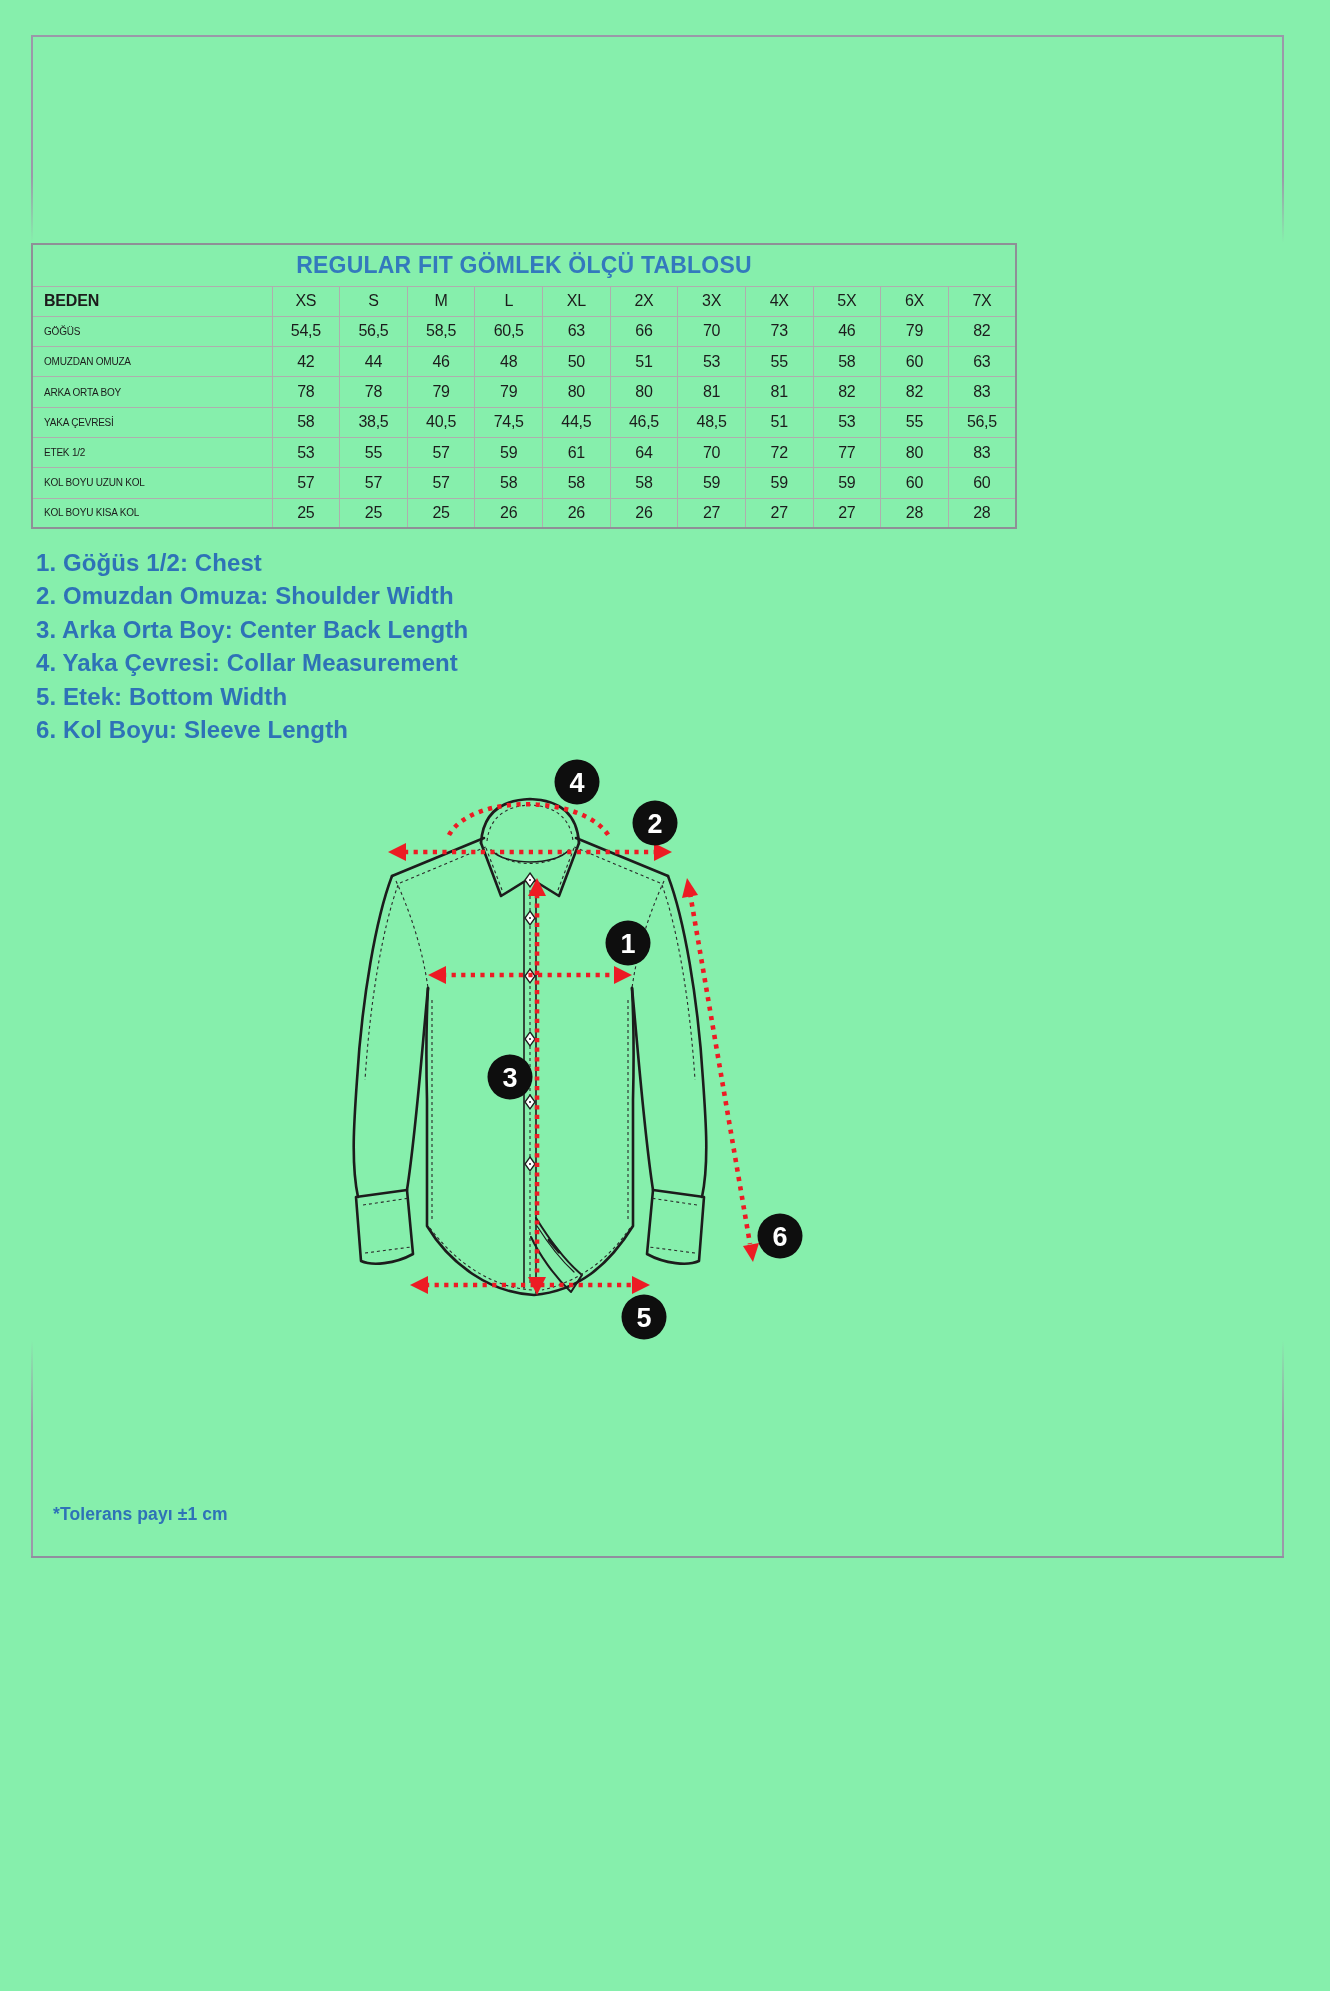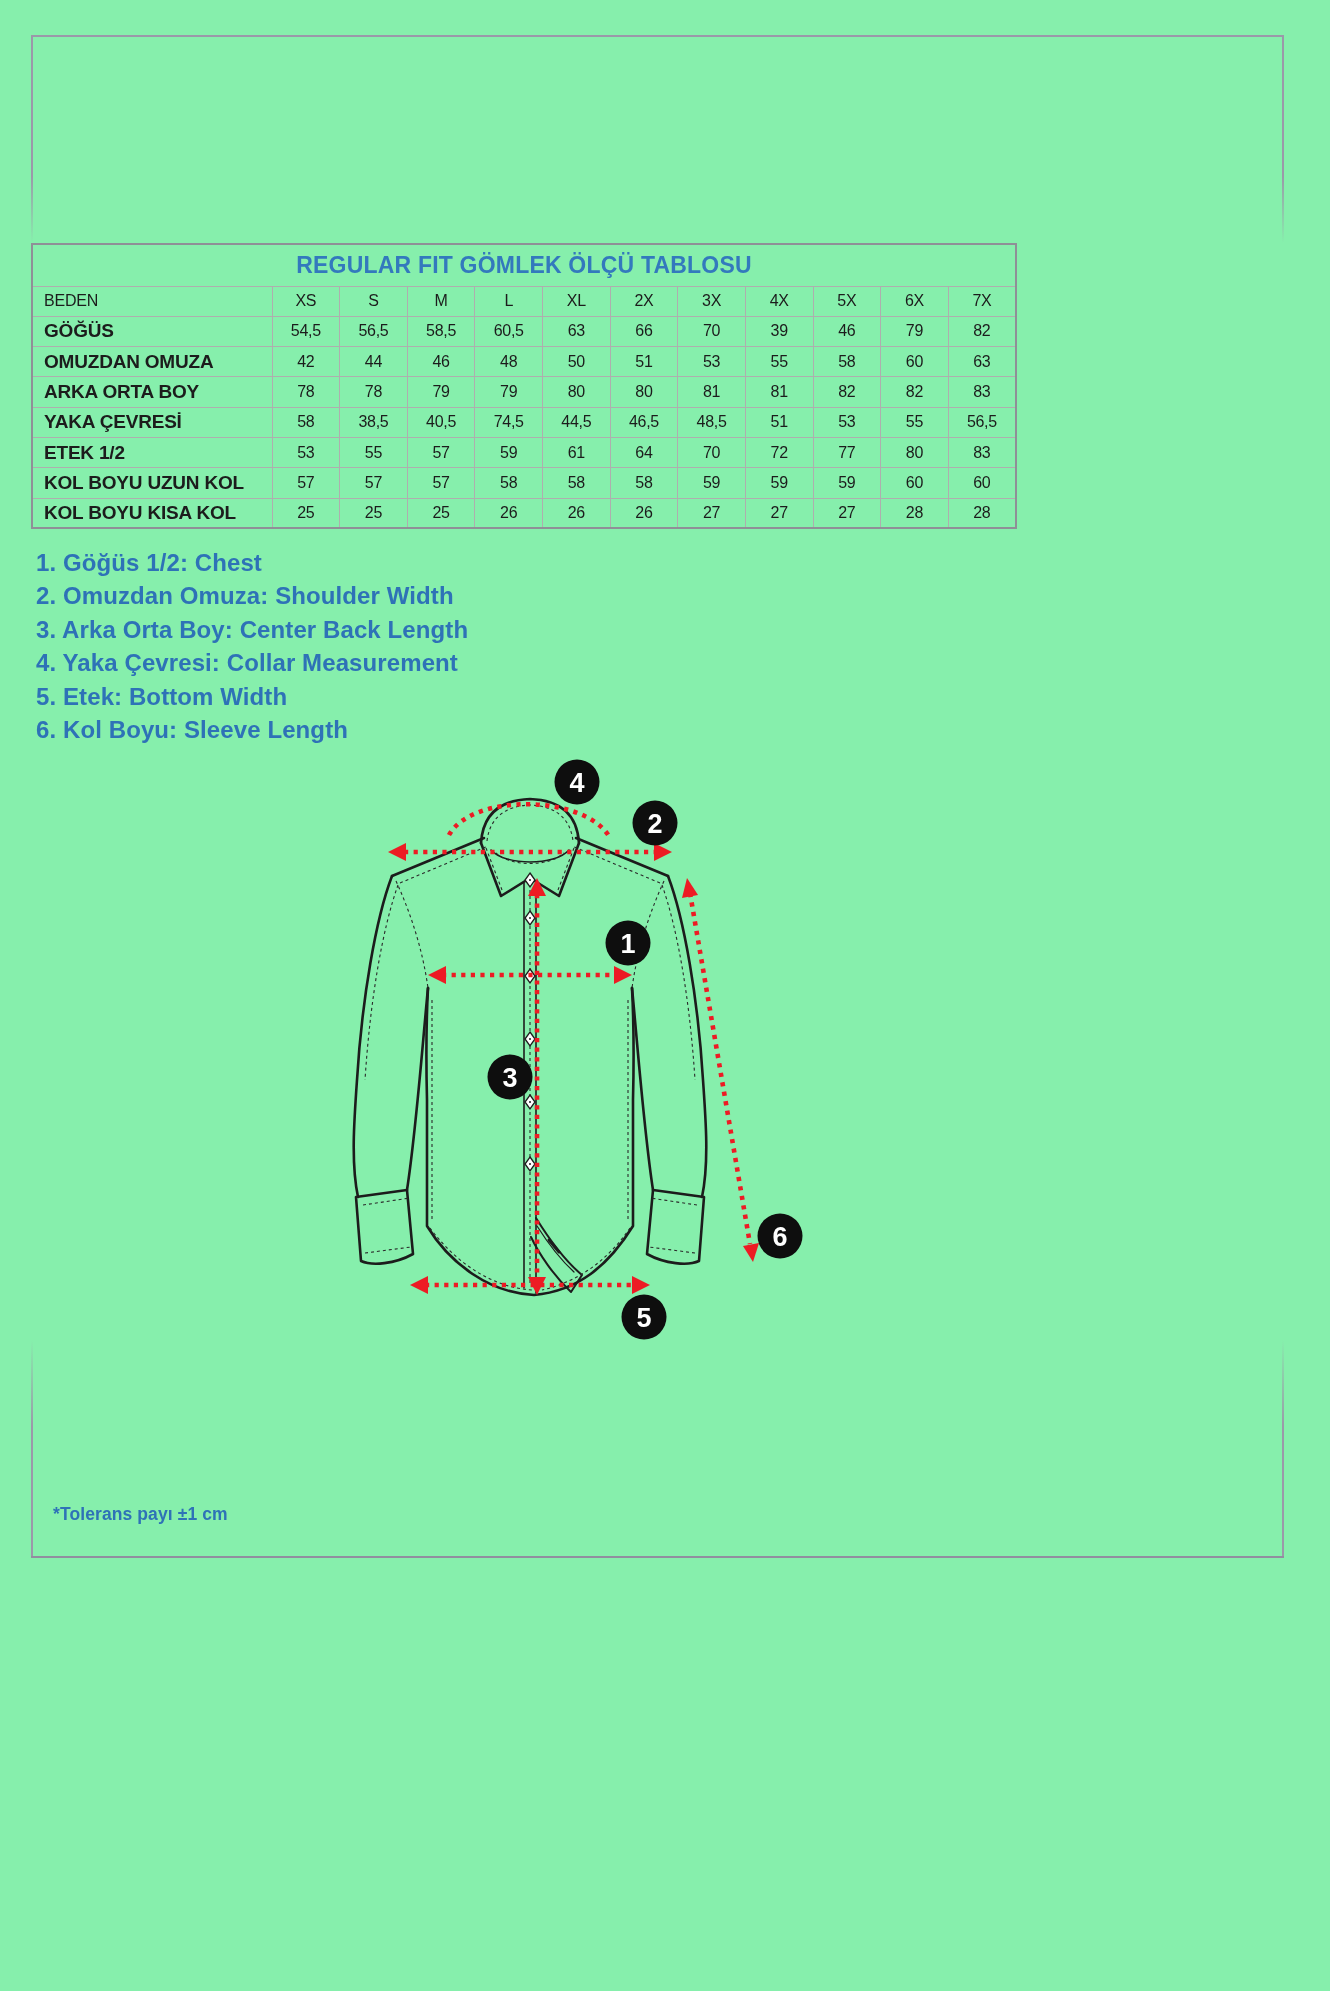--- a/index.html
+++ b/index.html
@@ -36,25 +36,25 @@
   table.size-table td, table.size-table th {
     border:1px solid #aeaeae; text-align:center; vertical-align:middle;
     font-size:16px; font-weight:400; color:#1c1c1c; letter-spacing:-0.3px;
     height:30.3px; padding:0; overflow:hidden; white-space:nowrap;
   }
   table.size-table .title-row th {
     height:42px; border:1px solid #aeaeae;
     color:#3379bd; font-size:23px; font-weight:700; letter-spacing:0.2px;
   }
   table.size-table .lbl {
-    text-align:left; padding-left:11px; font-weight:700; font-size:19px;
+    text-align:left; padding-left:11px; font-weight:400; font-size:10px;
     letter-spacing:-0.2px;
   }
   table.size-table thead tr.hdr th { font-weight:400; }
-  table.size-table thead tr.hdr th.lbl { font-weight:400; font-size:16px; }
+  table.size-table thead tr.hdr th.lbl { font-weight:700; font-size:16px; }
   col.c-label { width:240px; }
 
   
   .legend-list {
     position:absolute; left:36px; top:546px; list-style:none;
     color:#2e72b7; font-size:24px; font-weight:700; letter-spacing:0.1px;
   }
   .legend-list li { height:33.4px; line-height:33.4px; }
 
   
@@ -116,21 +116,21 @@
       <tbody>
           <tr>
             <td class="lbl">GÖĞÜS</td>
             <td>54,5</td>
             <td>56,5</td>
             <td>58,5</td>
             <td>60,5</td>
             <td>63</td>
             <td>66</td>
             <td>70</td>
-            <td>39</td>
+            <td>73</td>
             <td>46</td>
             <td>79</td>
             <td>82</td>
           </tr>
           <tr>
             <td class="lbl">OMUZDAN OMUZA</td>
             <td>42</td>
             <td>44</td>
             <td>46</td>
             <td>48</td>

